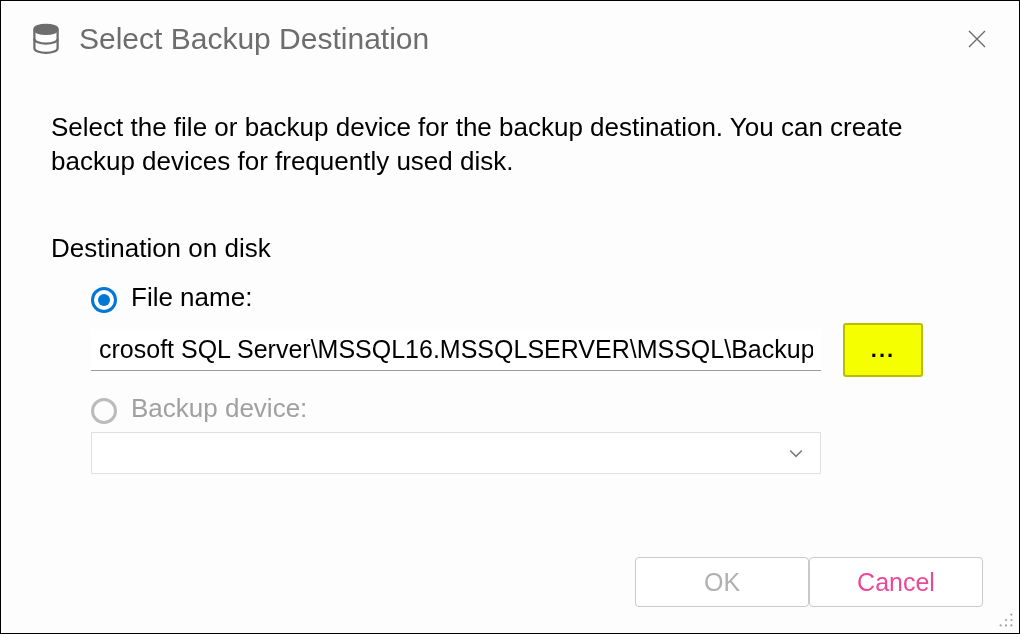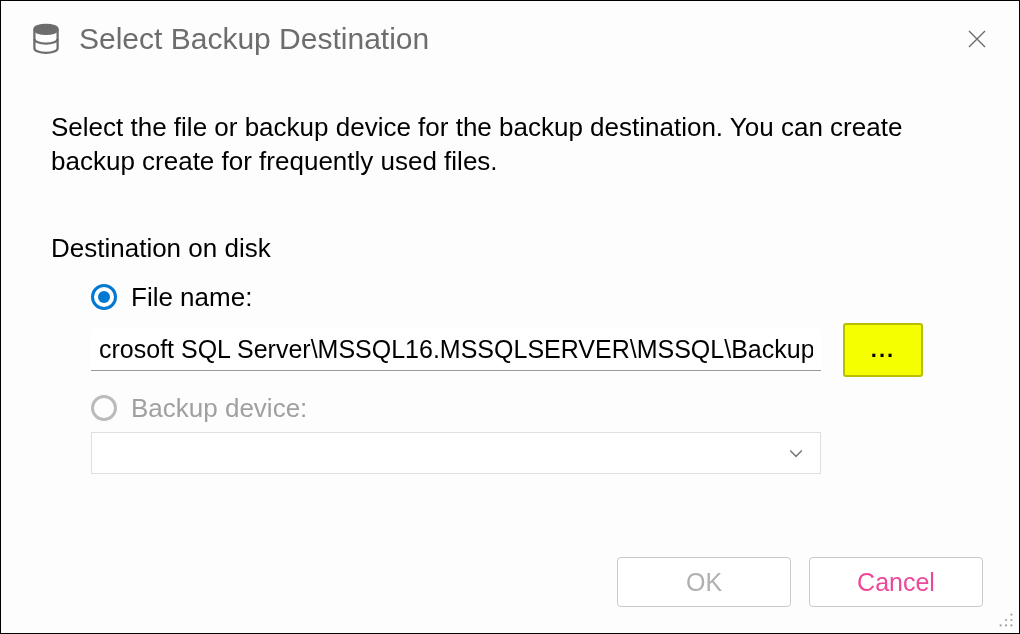--- a/index.html
+++ b/index.html
@@ -53,21 +53,21 @@
   }
 
   .section-label {
     font-size: 26px;
     color: #000;
     padding: 54px 0 0 50px;
   }
 
   .option-row {
     display: flex;
-    align-items: center;
+    align-items: flex-end;
     padding-left: 90px;
     margin-top: 18px;
   }
   .radio {
     width: 26px;
     height: 26px;
     border-radius: 50%;
     border: 3px solid #0078d4;
     display: flex;
     align-items: center;
@@ -141,21 +141,20 @@
     justify-content: flex-end;
     padding: 0 14px;
   }
   .combo svg { width: 20px; height: 20px; color: #7a7a7a; }
 
   .footer {
     position: absolute;
     right: 36px;
     bottom: 26px;
     display: flex;
-    gap: 18px;
   }
   .dlg-btn {
     width: 174px;
     height: 50px;
     border: 1px solid #c9c9c9;
     background: #fff;
     border-radius: 4px;
     font-size: 25px;
     display: flex;
     align-items: center;
@@ -188,21 +187,21 @@
       </svg>
     </span>
     <span class="title-text">Select Backup Destination</span>
     <span class="close-btn">
       <svg viewBox="0 0 24 24" stroke="currentColor" stroke-width="1.4" fill="none">
         <path d="M4 4 L20 20 M20 4 L4 20"></path>
       </svg>
     </span>
   </div>
 
-  <div class="body-text">Select the file or backup device for the backup destination. You can create backup create for frequently used files.</div>
+  <div class="body-text">Select the file or backup device for the backup destination. You can create backup devices for frequently used disk.</div>
 
   <div class="section-label">Destination on disk</div>
 
   <div class="option-row">
     <span class="radio checked">
       <span class="radio-dot"></span>
     </span>
     <span class="radio-label">File name:</span>
   </div>
 

